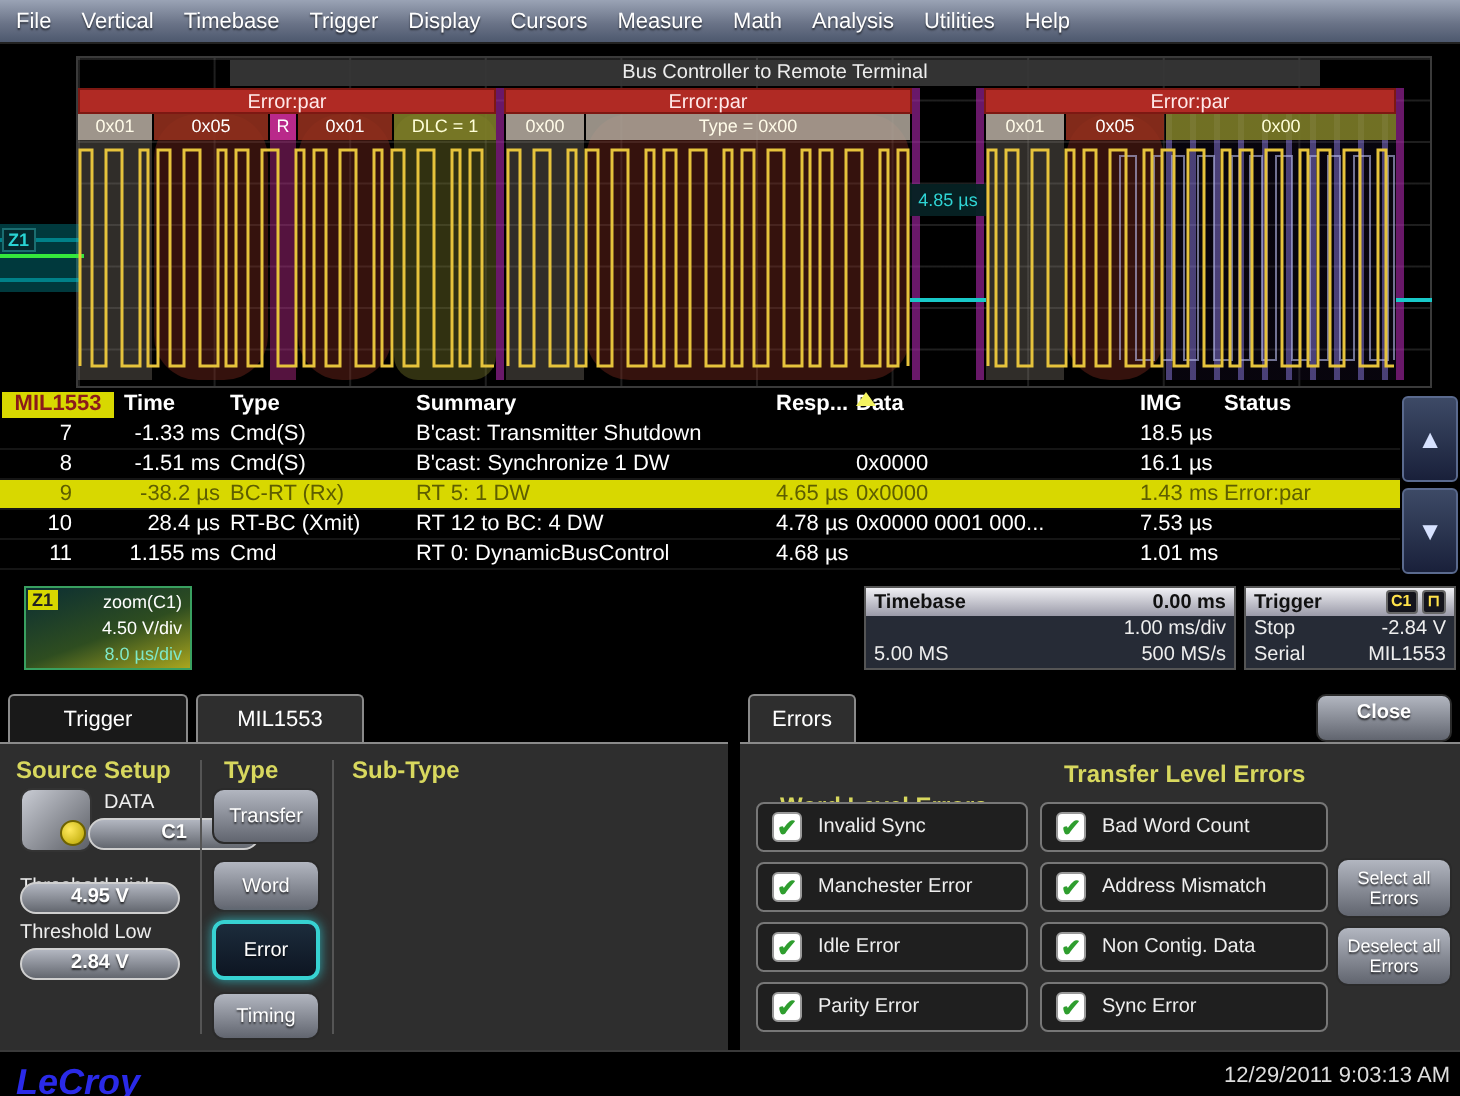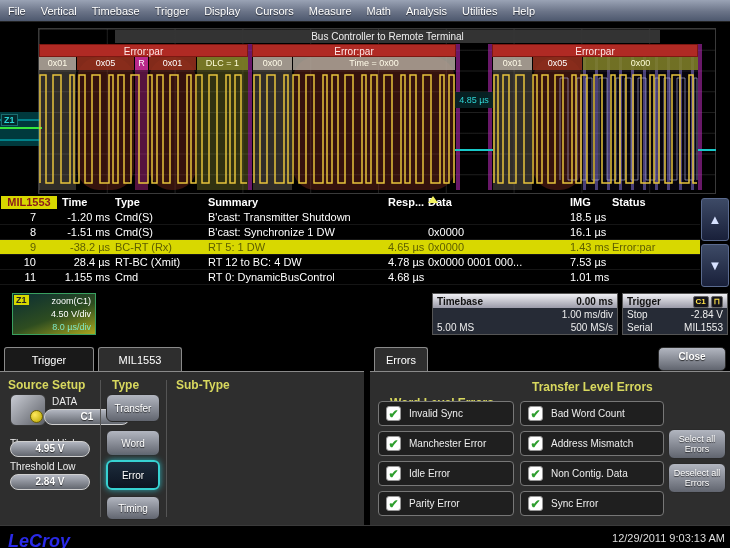--- a/index.html
+++ b/index.html
@@ -157,28 +157,28 @@
       </div>
     <div class="fcol f-red" style="left:77px;width:57px;">
         <span class="chip">0x05</span>
       </div>
     <div class="fcol f-mag" style="left:135px;width:13px;">
         <span class="chip">R</span>
       </div>
     <div class="fcol f-red" style="left:149px;width:47px;">
         <span class="chip">0x01</span>
       </div>
-    <div class="fcol f-olive" style="left:197px;width:51px;">
+    <div class="fcol f-olive" style="left:197px;width:51px;border-radius:12px;">
         <span class="chip">DLC = 1</span>
       </div>
     <div class="fcol f-gray" style="left:253px;width:39px;">
         <span class="chip">0x00</span>
       </div>
     <div class="fcol f-red" style="left:293px;width:162px;">
-        <span class="chip" style="background:rgba(178,168,156,.85);color:#fffbe8;">Time = 0x00</span>
+        <span class="chip" style="background:rgba(178,168,156,.85);color:#fffbe8;">Type = 0x00</span>
       </div>
     <div class="fcol f-gray" style="left:493px;width:39px;">
         <span class="chip">0x01</span>
       </div>
     <div class="fcol f-red" style="left:533px;width:49px;">
         <span class="chip">0x05</span>
       </div>
     <div class="stripes"></div>
     <div class="fcol" style="left:583px;width:115px;">
         <span class="chip" style="background:rgba(128,128,40,.88);color:#ffffd8;">0x00</span>
@@ -219,21 +219,21 @@
       <span class="c-type">Type</span>
       <span class="c-sum">Summary</span>
       <span class="c-resp">Resp...</span>
       <span class="c-data">Data</span>
       <span class="c-img">IMG</span>
       <span class="c-stat">Status</span>
     </div>
 
     <div class="trow" style="top:14px;">
       <span class="c-idx">7</span>
-        <span class="c-time">-1.20 ms</span>
+        <span class="c-time">-1.33 ms</span>
         <span class="c-type">Cmd(S)</span>
         <span class="c-sum">B'cast: Transmitter Shutdown</span>
         <span class="c-resp"></span>
         <span class="c-data"></span>
         <span class="c-img">18.5 µs</span>
         <span class="c-stat"></span>
     </div>
     <div class="trow" style="top:29px;">
       <span class="c-idx">8</span>
         <span class="c-time">-1.51 ms</span>

